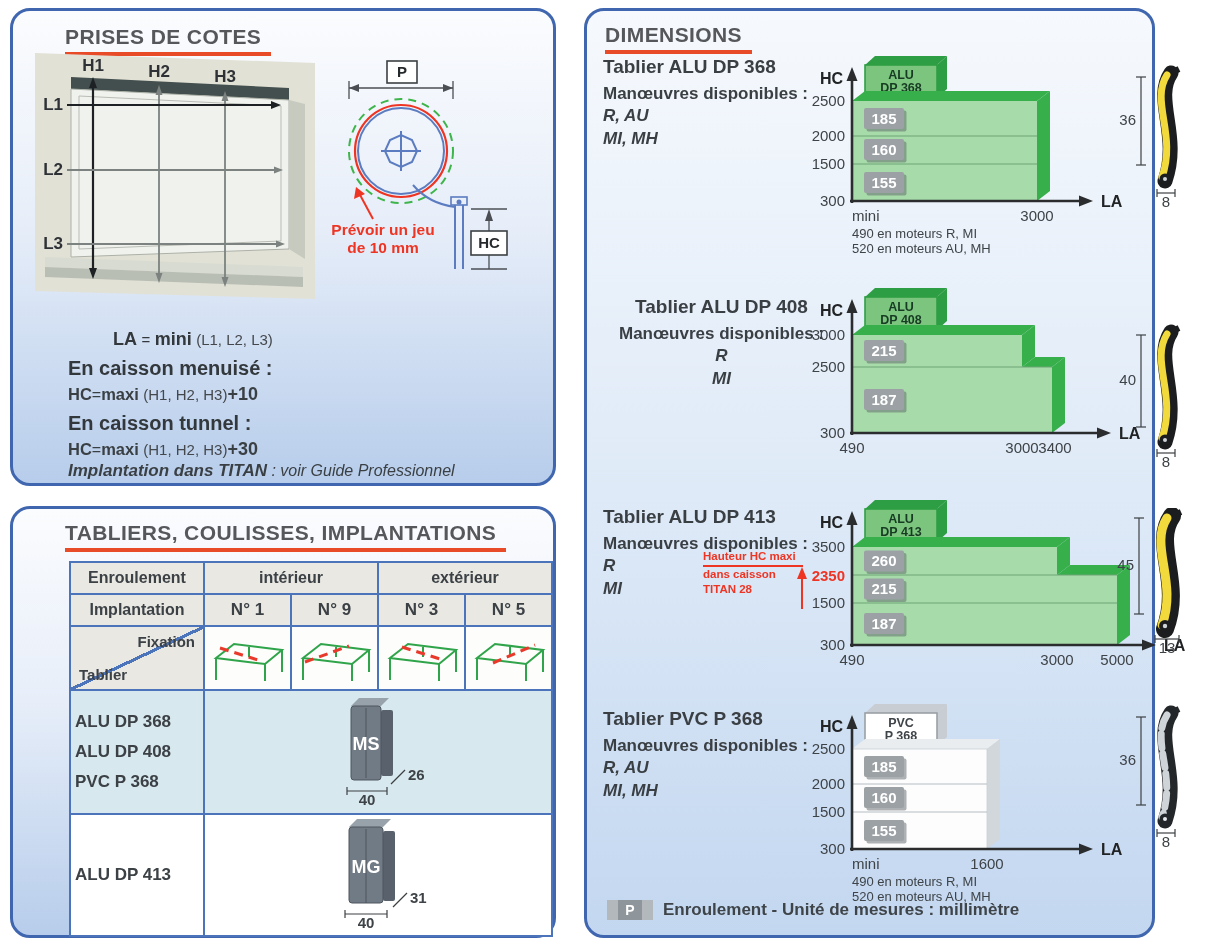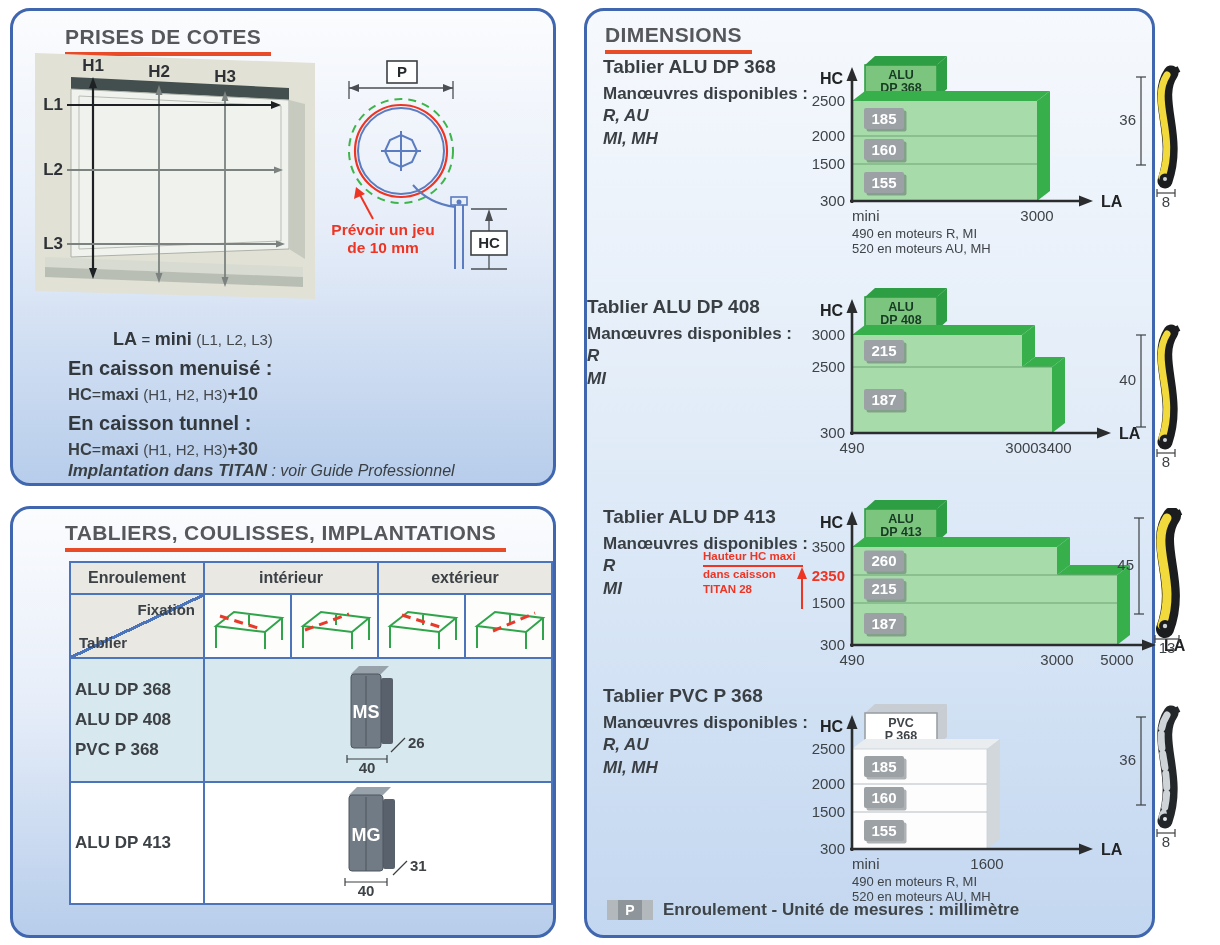--- a/index.html
+++ b/index.html
@@ -198,20 +198,27 @@
           <col style="width:87px">
           <col style="width:87px">
           <col style="width:87px">
         </colgroup>
       <tbody>
           <tr style="height:32px">
         <td class="hd">Enroulement</td>
         <td class="hd" colspan="2">intérieur</td>
         <td class="hd" colspan="2">extérieur</td>
       </tr>
+      <tr style="height:32px">
+        <td class="hd">Implantation</td>
+        <td class="pos">N° 1</td>
+        <td class="pos">N° 9</td>
+        <td class="pos">N° 3</td>
+        <td class="pos">N° 5</td>
+      </tr>
       <tr style="height:64px">
         <td class="diag hd">
           <span class="fx">Fixation</span>
               <span class="tl">Tablier</span>
         </td>
         <td class="fixcell"><svg width="80" height="52" viewBox="0 0 80 52">
           <g class="fixg">
                   <polygon points="8,28 26,14 74,20 57,34"></polygon>
                   <line x1="8" y1="28" x2="8" y2="50"></line>
                   <line x1="57" y1="34" x2="57" y2="51"></line>
@@ -350,21 +357,21 @@
       <path class="slat-y" d="M 52,12 C 35,38 62,72 47,114"></path>
       <line x1="56" y1="10" x2="64" y2="6" stroke="#1b1d1f" stroke-width="6"></line>
       <circle cx="50" cy="116" r="5.5" fill="#1b1d1f"></circle>
         <circle cx="50" cy="116" r="2" fill="#cfd4d8"></circle>
       <line class="dim" x1="42" y1="130" x2="60" y2="130"></line>
         <line class="dim" x1="42" y1="126" x2="42" y2="134"></line>
         <line class="dim" x1="60" y1="126" x2="60" y2="134"></line>
       <text class="dimt" x="51" y="144" text-anchor="middle">8</text>
     </svg>
 
-    <div class="crow" style="left:0;top:285px;">
+    <div class="crow" style="left:32px;top:285px;text-align:center;">
       <div class="ct">Tablier ALU DP 408</div>
       <div class="man">Manœuvres disponibles :</div>
       <div class="man manv">R</div>
       <div class="man manv">MI</div>
     </div>
 
     <svg class="chart" style="left:210px;top:272px;" width="400" height="215" viewBox="0 0 400 215">
       <polygon class="badge-3d" points="68,14 78,5 150,5 140,14"></polygon>
       <polygon class="badge-3d" points="140,14 150,5 150,38 140,47"></polygon>
       <rect class="badge-face" x="68" y="14" width="72" height="33"></rect>
@@ -477,21 +484,21 @@
       <path class="slat-y" d="M 52,10 C 34,38 63,74 47,117" style="stroke-width:9"></path>
       <line x1="57" y1="8" x2="66" y2="4" stroke="#1b1d1f" stroke-width="6"></line>
       <circle cx="50" cy="118" r="6" fill="#1b1d1f"></circle>
         <circle cx="50" cy="118" r="2.2" fill="#cfd4d8"></circle>
       <line class="dim" x1="40" y1="131" x2="64" y2="131"></line>
         <line class="dim" x1="40" y1="127" x2="40" y2="135"></line>
         <line class="dim" x1="64" y1="127" x2="64" y2="135"></line>
       <text class="dimt" x="52" y="145" text-anchor="middle">13</text>
     </svg>
 
-    <div class="crow" style="left:16px;top:674px;">
+    <div class="crow" style="left:16px;top:697px;">
       <div class="ct">Tablier PVC P 368</div>
       <div class="man">Manœuvres disponibles :</div>
       <div class="man manv">R, AU</div>
       <div class="man manv">MI, MH</div>
     </div>
 
     <svg class="chart" style="left:210px;top:688px;" width="400" height="215" viewBox="0 0 400 215">
       <polygon class="badge-3d-w" points="68,14 78,5 150,5 140,14"></polygon>
       <polygon class="badge-3d-w" points="140,14 150,5 150,38 140,47"></polygon>
       <rect class="badge-face-w" x="68" y="14" width="72" height="33"></rect>

